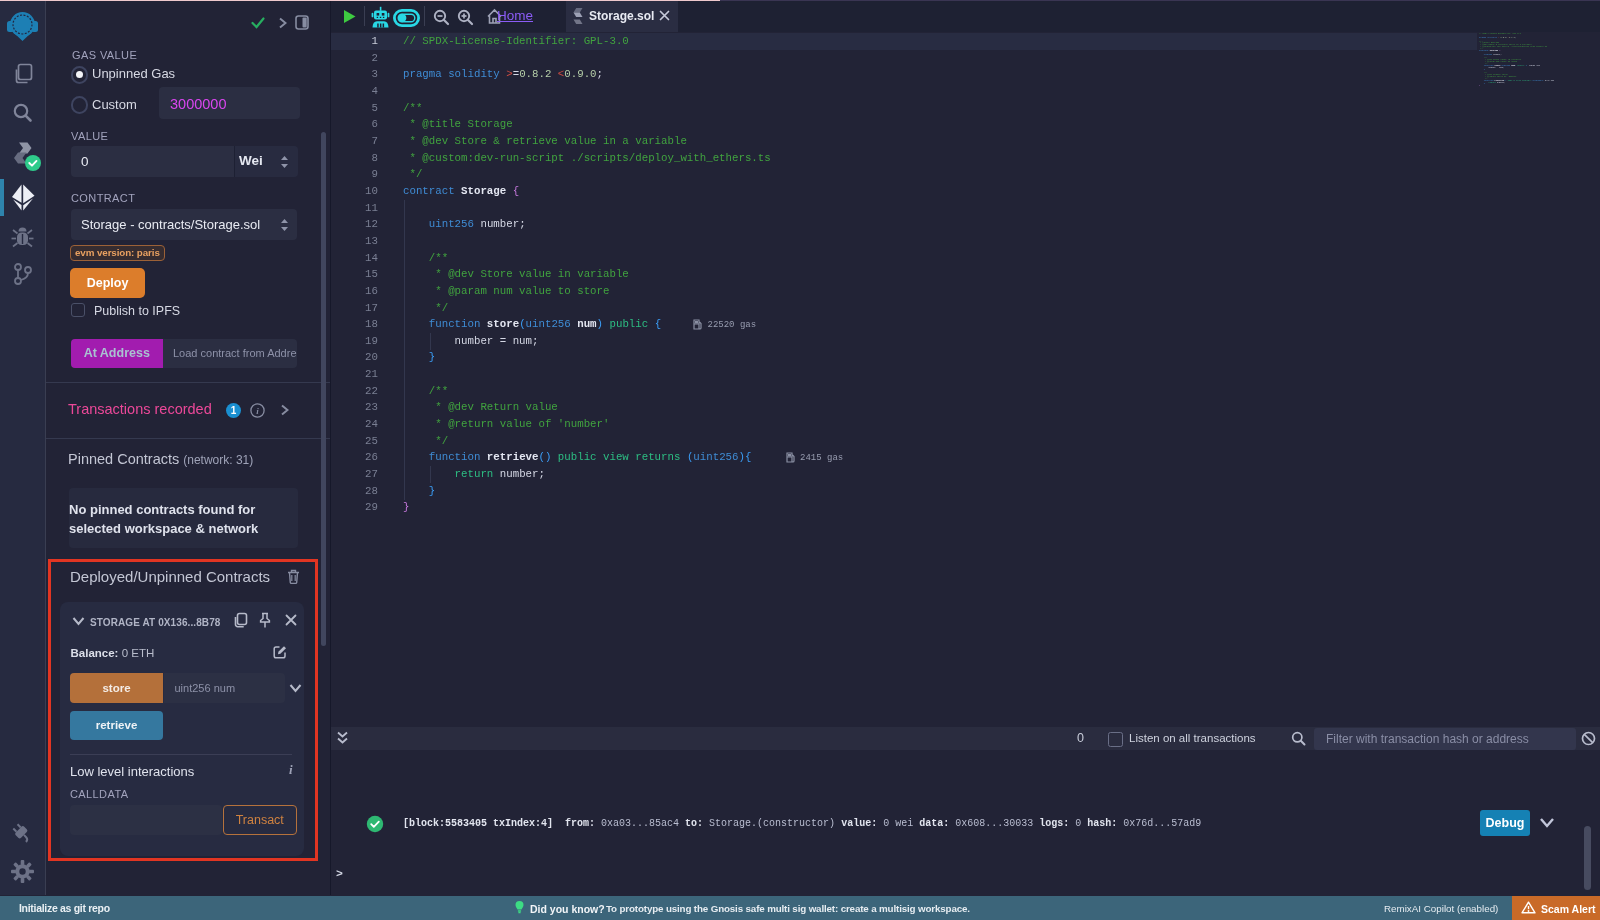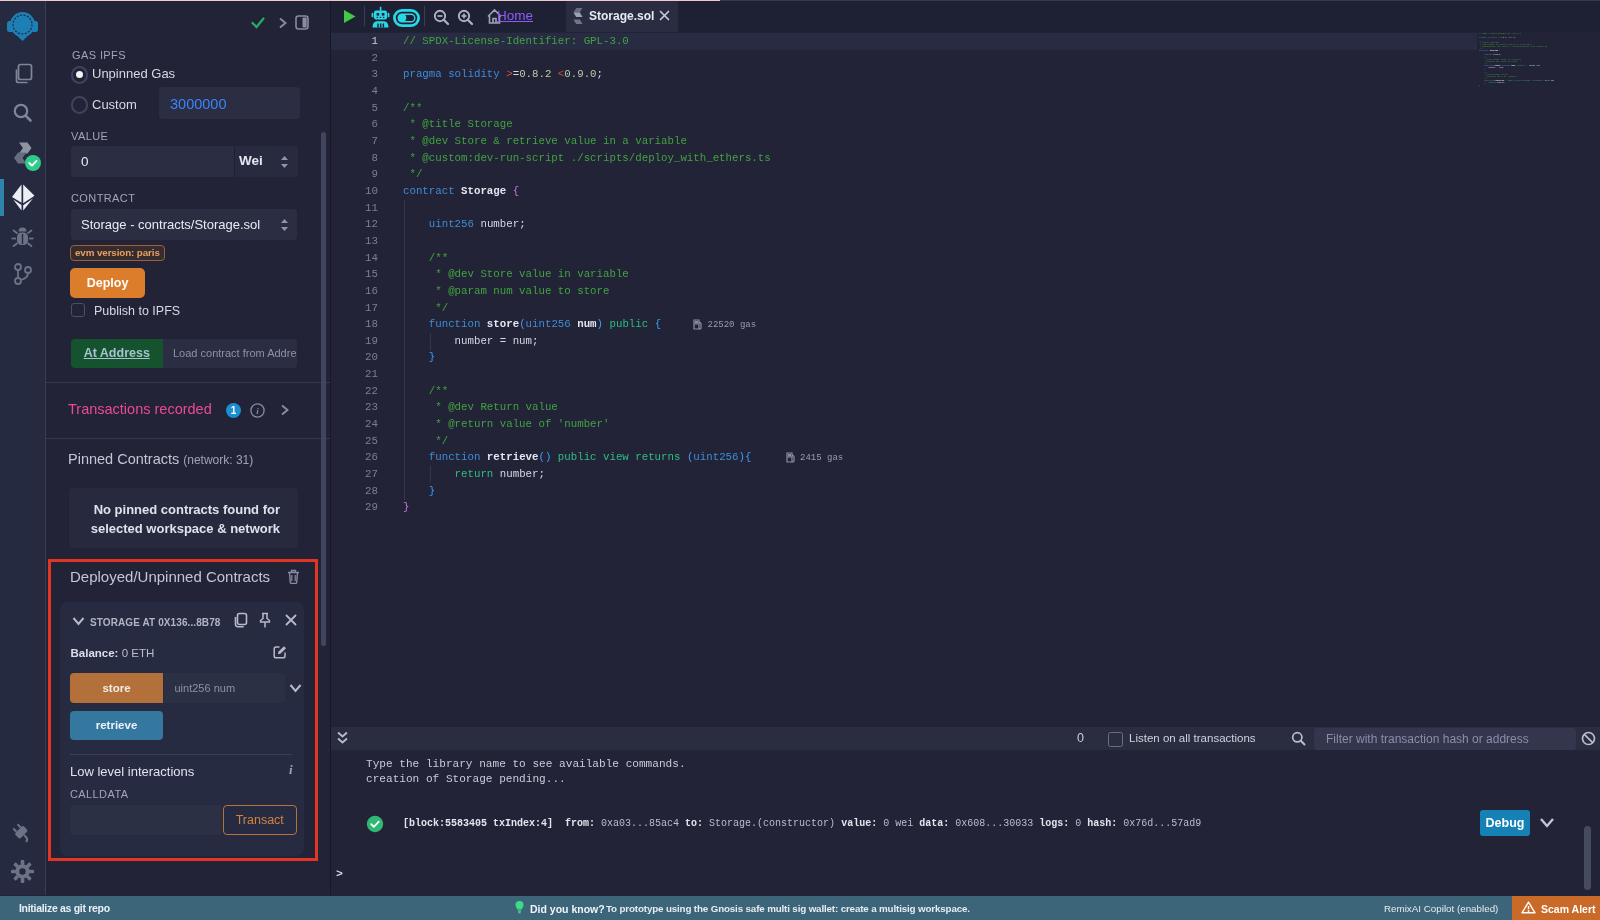--- a/index.html
+++ b/index.html
@@ -113,62 +113,62 @@
   <svg class="abs" style="left:205px;top:16px;" width="14" height="12" viewBox="0 0 14 12">
         <path d="M1.5 6 l4 4 L12.5 1.5" fill="none" stroke="#27ae60" stroke-width="2.2" stroke-linecap="round"></path>
       </svg>
   <svg class="abs" style="left:232px;top:16px;" width="9" height="12" viewBox="0 0 9 12">
         <path d="M2 1.5 L7.5 6 L2 10.5" fill="none" stroke="#878ca1" stroke-width="2"></path>
       </svg>
   <svg class="abs" style="left:249px;top:14px;" width="14" height="15" viewBox="0 0 14 15">
         <rect x="1" y="1" width="12" height="13" rx="2.5" fill="none" stroke="#878ca1" stroke-width="1.6"></rect>
         <rect x="7.5" y="2.4" width="4.2" height="10.2" rx="1" fill="#878ca1"></rect>
       </svg>
-  <div class="abs lbl" style="left:26px;top:47.5px;">GAS IPFS</div>
+  <div class="abs lbl" style="left:26px;top:47.5px;">GAS VALUE</div>
   <div class="abs" style="left:24.7px;top:65px;width:13.6px;height:13.6px;border-radius:50%;border:2px solid #3e4460;background:#222336;"></div>
   <div class="abs" style="left:29.5px;top:69.5px;width:7px;height:7px;border-radius:50%;background:#f2f3f7;"></div>
   <div class="abs" style="left:46px;top:65px;color:#d7d9e4;font-size:13px;">Unpinned Gas</div>
   <div class="abs" style="left:24.7px;top:95px;width:13.6px;height:13.6px;border-radius:50%;border:2px solid #3e4460;background:#222336;"></div>
   <div class="abs" style="left:46px;top:95.5px;color:#d7d9e4;font-size:13px;">Custom</div>
   <div class="abs inp" style="left:112.5px;top:86px;width:141px;height:32px;"></div>
-  <div class="abs" style="left:124px;top:94.5px;color:#3b82f6;font-size:14.5px;">3000000</div>
+  <div class="abs" style="left:124px;top:94.5px;color:#d946ef;font-size:14.5px;">3000000</div>
   <div class="abs lbl" style="left:25px;top:129px;">VALUE</div>
   <div class="abs" style="left:24.5px;top:145px;width:226.5px;height:31px;border-radius:4px;background:#2b2e42;"></div>
   <div class="abs" style="left:187.5px;top:145px;width:63.5px;height:31px;border-radius:0 4px 4px 0;background:#282b40;border-left:1px solid #1d2033;"></div>
   <div class="abs" style="left:35px;top:152.5px;color:#e9ebf3;font-size:13.5px;">0</div>
   <div class="abs" style="left:193px;top:152px;color:#e4e7f0;font-size:13.5px;font-weight:bold;">Wei</div>
   <svg class="abs" style="left:234px;top:153px;" width="9" height="16" viewBox="0 0 9 16">
         <path d="M1 6 L4.5 2 L8 6 Z M1 10 L4.5 14 L8 10 Z" fill="#8f94a9"></path>
       </svg>
   <div class="abs lbl" style="left:25px;top:190.5px;">CONTRACT</div>
   <div class="abs inp" style="left:24.5px;top:207.5px;width:226.5px;height:31px;"></div>
   <div class="abs" style="left:35px;top:215.5px;color:#e9ebf3;font-size:13px;">Storage - contracts/Storage.sol</div>
   <svg class="abs" style="left:234px;top:216px;" width="9" height="16" viewBox="0 0 9 16">
         <path d="M1 6 L4.5 2 L8 6 Z M1 10 L4.5 14 L8 10 Z" fill="#8f94a9"></path>
       </svg>
   <div class="abs" style="left:24px;top:243.5px;height:12px;padding:1px 4px;border:1px solid #9c6137;border-radius:4px;background:#362c30;color:#e8a060;font-size:9.8px;font-weight:bold;line-height:12px;letter-spacing:-0.1px;">evm version: paris</div>
   <div class="abs" style="left:24px;top:266.5px;width:75px;height:30.5px;border-radius:5px;background:#dc7d2b;color:#fff;font-size:12.5px;font-weight:bold;text-align:center;line-height:30.5px;">Deploy</div>
   <div class="abs" style="left:24.5px;top:302px;width:12px;height:12px;border-radius:3px;border:1.8px solid #4a5068;background:#222336;"></div>
   <div class="abs" style="left:48px;top:302.5px;color:#d7d9e4;font-size:12.5px;">Publish to IPFS</div>
-  <div class="abs" style="left:24.5px;top:338px;width:92.5px;height:29px;border-radius:4px 0 0 4px;background:#14532d;color:#a9c2d1;font-size:12.5px;font-weight:bold;text-align:center;line-height:29px;text-decoration:underline;">At Address</div>
+  <div class="abs" style="left:24.5px;top:338px;width:92.5px;height:29px;border-radius:4px 0 0 4px;background:#a21caf;color:#a9c2d1;font-size:12.5px;font-weight:bold;text-align:center;line-height:29px;">At Address</div>
   <div class="abs" style="left:117px;top:338px;width:134px;height:29px;border-radius:0 4px 4px 0;background:#2b2e42;color:#8d91a8;font-size:11px;line-height:29px;padding-left:10px;overflow:hidden;white-space:nowrap;box-sizing:border-box;">Load contract from Addre</div>
   <div class="abs" style="left:0;top:381px;width:284px;height:1px;background:#35394f;"></div>
   <div class="abs" style="left:22px;top:400px;color:#ec4899;font-size:14.5px;">Transactions recorded</div>
   <div class="abs" style="left:180px;top:402px;width:15px;height:15px;border-radius:50%;background:#1a8fd1;color:#fff;font-size:10px;font-weight:bold;text-align:center;line-height:15px;">1</div>
   <svg class="abs" style="left:204px;top:402px;" width="15" height="15" viewBox="0 0 15 15">
         <circle cx="7.5" cy="7.5" r="6.6" fill="none" stroke="#878ca1" stroke-width="1.3"></circle>
         <text x="7.5" y="11" text-anchor="middle" fill="#878ca1" font-size="9" font-family="Liberation Serif,serif" font-style="italic" font-weight="bold">i</text>
       </svg>
   <svg class="abs" style="left:234px;top:403px;" width="9" height="12" viewBox="0 0 9 12">
         <path d="M2 1.5 L7.5 6 L2 10.5" fill="none" stroke="#878ca1" stroke-width="2"></path>
       </svg>
   <div class="abs" style="left:0;top:437px;width:284px;height:1px;background:#35394f;"></div>
   <div class="abs" style="left:22px;top:450px;color:#c3c6d4;font-size:14.5px;">Pinned Contracts <span style="font-size:12px;color:#9fa3b8;">(network: 31)</span></div>
   <div class="abs" style="left:23px;top:487px;width:229px;height:60px;border-radius:4px;background:#272a3e;"></div>
-  <div class="abs" style="left:23px;top:500px;width:211px;text-align:right;color:#dfe2ec;font-size:13px;font-weight:bold;line-height:18.5px;">No pinned contracts found for<br>selected workspace &amp; network</div>
+  <div class="abs" style="left:23px;top:500px;width:211px;text-align:left;color:#dfe2ec;font-size:13px;font-weight:bold;line-height:18.5px;">No pinned contracts found for<br>selected workspace &amp; network</div>
 
   <div class="abs" style="left:2px;top:558px;width:263.5px;height:295.5px;border:3px solid #e23522;"></div>
   <div class="abs" style="left:24px;top:567px;color:#c3c6d4;font-size:15px;">Deployed/Unpinned Contracts</div>
   <svg class="abs" style="left:241px;top:568px;" width="13" height="15" viewBox="0 0 13 15">
         <path d="M1 3.5 h11 M4.5 3.5 v-2 h4 v2 M2.5 3.5 l0.8 10 a1.5 1.5 0 0 0 1.5 1 h3.4 a1.5 1.5 0 0 0 1.5 -1 l0.8 -10" fill="none" stroke="#878ca1" stroke-width="1.4"></path>
         <path d="M4.8 6 v6 M8.2 6 v6" stroke="#878ca1" stroke-width="1.2"></path>
       </svg>
 
   <div class="abs" style="left:14px;top:601px;width:244px;height:254px;border-radius:8px;background:#272b41;"></div>
   <svg class="abs" style="left:26px;top:615px;" width="13" height="10" viewBox="0 0 13 10">
@@ -383,21 +383,20 @@
 <div class="abs" style="left:1129px;top:732px;color:#ced2de;font-size:11.5px;">Listen on all transactions</div>
 <svg class="abs" style="left:1291px;top:731px;" width="15" height="15" viewBox="0 0 15 15">
       <circle cx="6.3" cy="6.3" r="4.6" fill="none" stroke="#b8bccd" stroke-width="1.7"></circle>
       <line x1="9.8" y1="9.8" x2="13.5" y2="13.5" stroke="#b8bccd" stroke-width="2" stroke-linecap="round"></line>
     </svg>
 <div class="abs" style="left:1314px;top:728px;width:262px;height:22px;background:#33364d;border-radius:3px;color:#8a8ea6;font-size:12px;line-height:22px;padding-left:12px;box-sizing:border-box;white-space:nowrap;overflow:hidden;">Filter with transaction hash or address</div>
 <svg class="abs" style="left:1581px;top:731px;" width="15" height="15" viewBox="0 0 15 15">
       <circle cx="7.5" cy="7.5" r="6" fill="none" stroke="#b8bccd" stroke-width="1.7"></circle>
       <line x1="3.3" y1="3.3" x2="11.7" y2="11.7" stroke="#b8bccd" stroke-width="1.7"></line>
     </svg>
-<div class="abs mono" style="left:366px;top:757px;font-size:11.1px;line-height:14.5px;color:#c8ccd9;">Type the library name to see available commands.<br>creation of Storage pending...</div>
 <svg class="abs" style="left:366px;top:815px;" width="18" height="18" viewBox="0 0 18 18">
       <circle cx="9" cy="9" r="8.2" fill="#2eb872"></circle>
       <path d="M5.2 9.2 l2.6 2.6 l5 -5.2" fill="none" stroke="#fff" stroke-width="1.8" stroke-linecap="round" stroke-linejoin="round"></path>
     </svg>
 <div class="abs mono" style="left:403px;top:818px;font-size:10px;color:#b9bdd0;white-space:nowrap;"><b style="color:#e2e5ef;">[block:5583405 txIndex:4]</b>&nbsp; <b style="color:#e2e5ef;">from:</b> 0xa03...85ac4 <b style="color:#e2e5ef;">to:</b> Storage.(constructor) <b style="color:#e2e5ef;">value:</b> 0 wei <b style="color:#e2e5ef;">data:</b> 0x608...30033 <b style="color:#e2e5ef;">logs:</b> 0 <b style="color:#e2e5ef;">hash:</b> 0x76d...57ad9</div>
 <div class="abs" style="left:1480px;top:810px;width:50px;height:26px;border-radius:3px;background:#1581b4;color:#fff;font-size:12.5px;font-weight:bold;text-align:center;line-height:26px;">Debug</div>
 <svg class="abs" style="left:1539px;top:817px;" width="16" height="12" viewBox="0 0 16 12">
       <path d="M2 2 L8 9 L14 2" fill="none" stroke="#c2c6da" stroke-width="2.4"></path>
     </svg>
 <div class="abs mono" style="left:336px;top:867px;font-size:11.5px;font-weight:bold;color:#d5d9e6;">&gt;</div>

